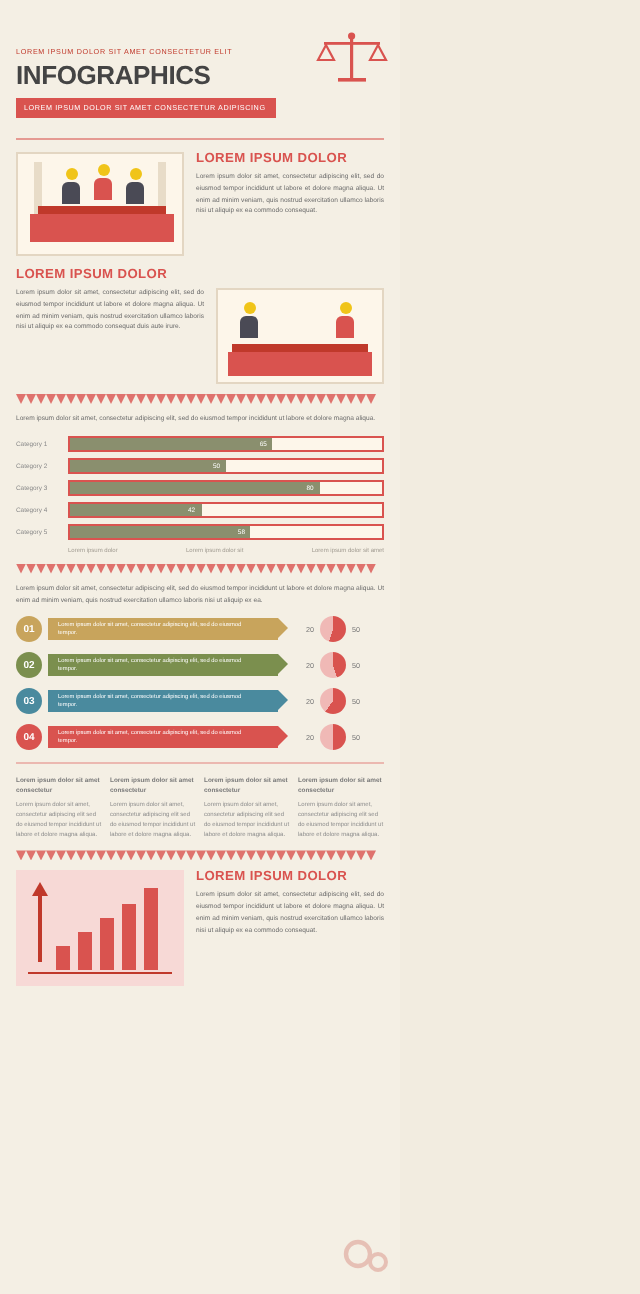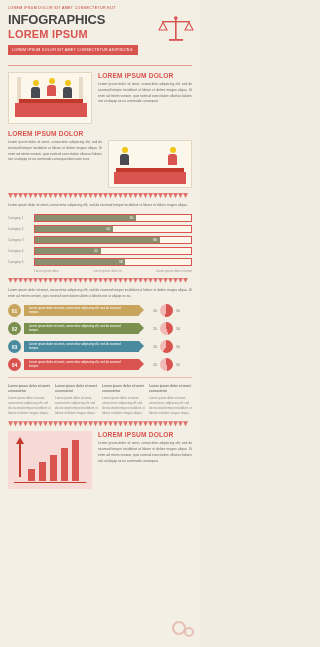--- a/index.html
+++ b/index.html
@@ -5,21 +5,21 @@
   * { box-sizing: border-box; margin: 0; padding: 0; }
   body {
     width: 200px; height: 647px;
     background: #f2ece0;
     font-family: "Liberation Sans", sans-serif;
     overflow: hidden;
   }
   .page { width: 200px; height: 647px; position: relative; background: #f4efe4; }
 
   
-  .header { padding: 6px 8px 4px 8px; position: relative; }
+  .header { padding: 24px 8px 4px 8px; position: relative; }
   .eyebrow {
     font-size: 3.6px; letter-spacing: .35px; color: #c0392b;
     text-transform: uppercase; margin-bottom: 3px;
   }
   .title-big {
     font-size: 13px; font-weight: bold; color: #444; letter-spacing: -0.2px;
     line-height: 1;
   }
   .title-sub {
     font-size: 11px; font-weight: bold; color: #d9534f; letter-spacing: .2px;
@@ -116,21 +116,20 @@
   .gears { position: absolute; right: 4px; bottom: 4px; opacity: .25; }
 </style>
 </head>
 <body>
 
 <div class="page">
 
   <div class="header">
     <div class="eyebrow">LOREM IPSUM DOLOR SIT AMET CONSECTETUR ELIT</div>
     <div class="title-big">INFOGRAPHICS</div>
-    <div class="title-sub">LOREM IPSUM</div>
     <div class="title-bar">LOREM IPSUM DOLOR SIT AMET CONSECTETUR ADIPISCING</div>
     <span class="scales">
       <svg width="36" height="30" viewBox="0 0 36 30">
         <rect x="17" y="3" width="1.6" height="22" fill="#d9534f"></rect>
         <rect x="11" y="25" width="14" height="1.8" fill="#d9534f"></rect>
         <rect x="4" y="7" width="28" height="1.4" fill="#d9534f"></rect>
         <circle cx="17.8" cy="4" r="1.8" fill="#d9534f"></circle>
         <path d="M1 16 L5 8.5 L9 16 Z" fill="none" stroke="#d9534f" stroke-width="1.1"></path>
         <path d="M27 16 L31 8.5 L35 16 Z" fill="none" stroke="#d9534f" stroke-width="1.1"></path>
         <line x1="5" y1="8.5" x2="5" y2="7" stroke="#d9534f" stroke-width="1"></line>

